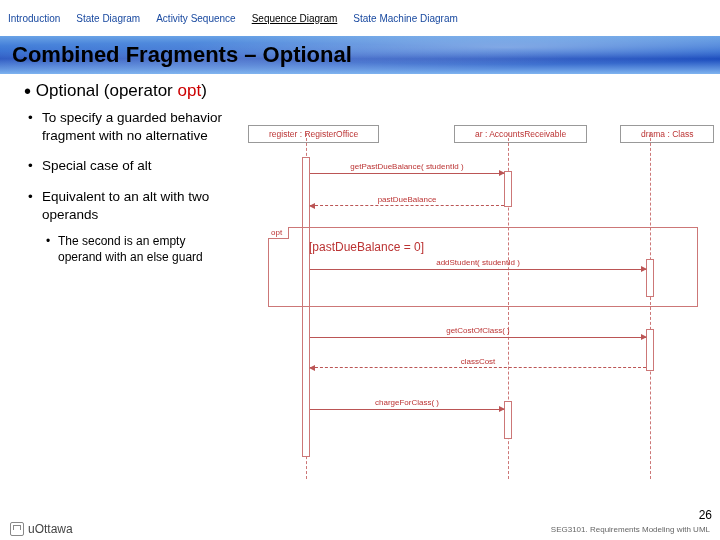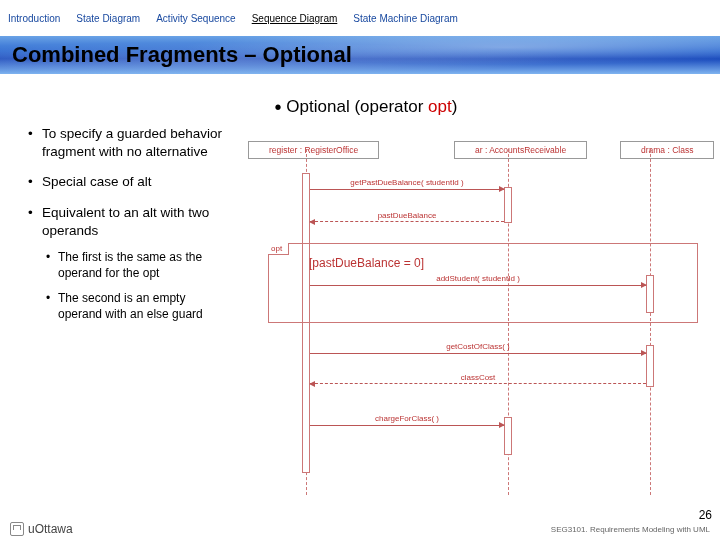--- a/index.html
+++ b/index.html
@@ -4,21 +4,21 @@
 <style>
   * { box-sizing: border-box; margin: 0; padding: 0; }
   html, body { width: 720px; height: 540px; font-family: Arial, sans-serif; background: #fff; overflow: hidden; }
   .tabbar { display: flex; height: 36px; font-size: 10px; align-items: center; }
   .tab { padding: 0 8px; color: #1a4aa0; white-space: nowrap; }
   .tab.active { text-decoration: underline; color: #000; }
   .water { height: 38px; background: linear-gradient(180deg,#6aa3e6 0%, #2f6bd1 40%, #1a4bbd 60%, #7fb4f0 100%); position: relative; display:flex; align-items:center; padding-left:12px;}
   .water::after { content:""; position:absolute; inset:0; background: radial-gradient(ellipse at 70% 30%, rgba(255,255,255,.35), transparent 45%), radial-gradient(ellipse at 30% 60%, rgba(255,255,255,.25), transparent 50%);}
   .title { position: relative; z-index:1; font-size: 22px; font-weight: bold; color: #000; }
   .body { padding: 6px 12px 0 24px; }
-  .b1 { font-size: 17px; margin: 16px 0 6px; text-align: center; }
+  .b1 { font-size: 17px; margin: 0 0 6px; }
   .b1 .dot { font-size: 20px; vertical-align: -2px; }
   .opt { color: #c00; }
   .cols { display:flex; }
   .leftcol { width: 210px; padding-right: 6px; }
   .ul2 { list-style: none; padding-left: 18px; font-size: 13.5px; line-height: 1.35; }
   .ul2 > li { margin-bottom: 12px; position: relative; }
   .ul2 > li::before { content:"•"; position:absolute; left:-14px; color:#000; }
   .ul3 { list-style:none; padding-left: 16px; font-size: 12px; line-height:1.3; }
   .ul3 > li { margin-top: 10px; position: relative; }
   .ul3 > li::before { content:"•"; position:absolute; left:-12px; color:#000;}
@@ -68,21 +68,20 @@
   </div>
 
   <div class="cols">
     <div class="leftcol">
       <ul class="ul2">
         <li>To specify a guarded behavior fragment with no alternative</li>
         <li>Special case of alt</li>
         <li>
           <span>Equivalent to an alt with two operands</span>
           <ul class="ul3">
-            <li>The first is the same as the operand for the opt</li>
             <li>The second is an empty operand with an else guard</li>
           </ul>
         </li>
       </ul>
     </div>
 
     <div class="diagram">
       <div class="lifeline-head lh1">register : RegisterOffice</div>
       <div class="lifeline-head lh2">ar : AccountsReceivable</div>
       <div class="lifeline-head lh3">drama : Class</div>

